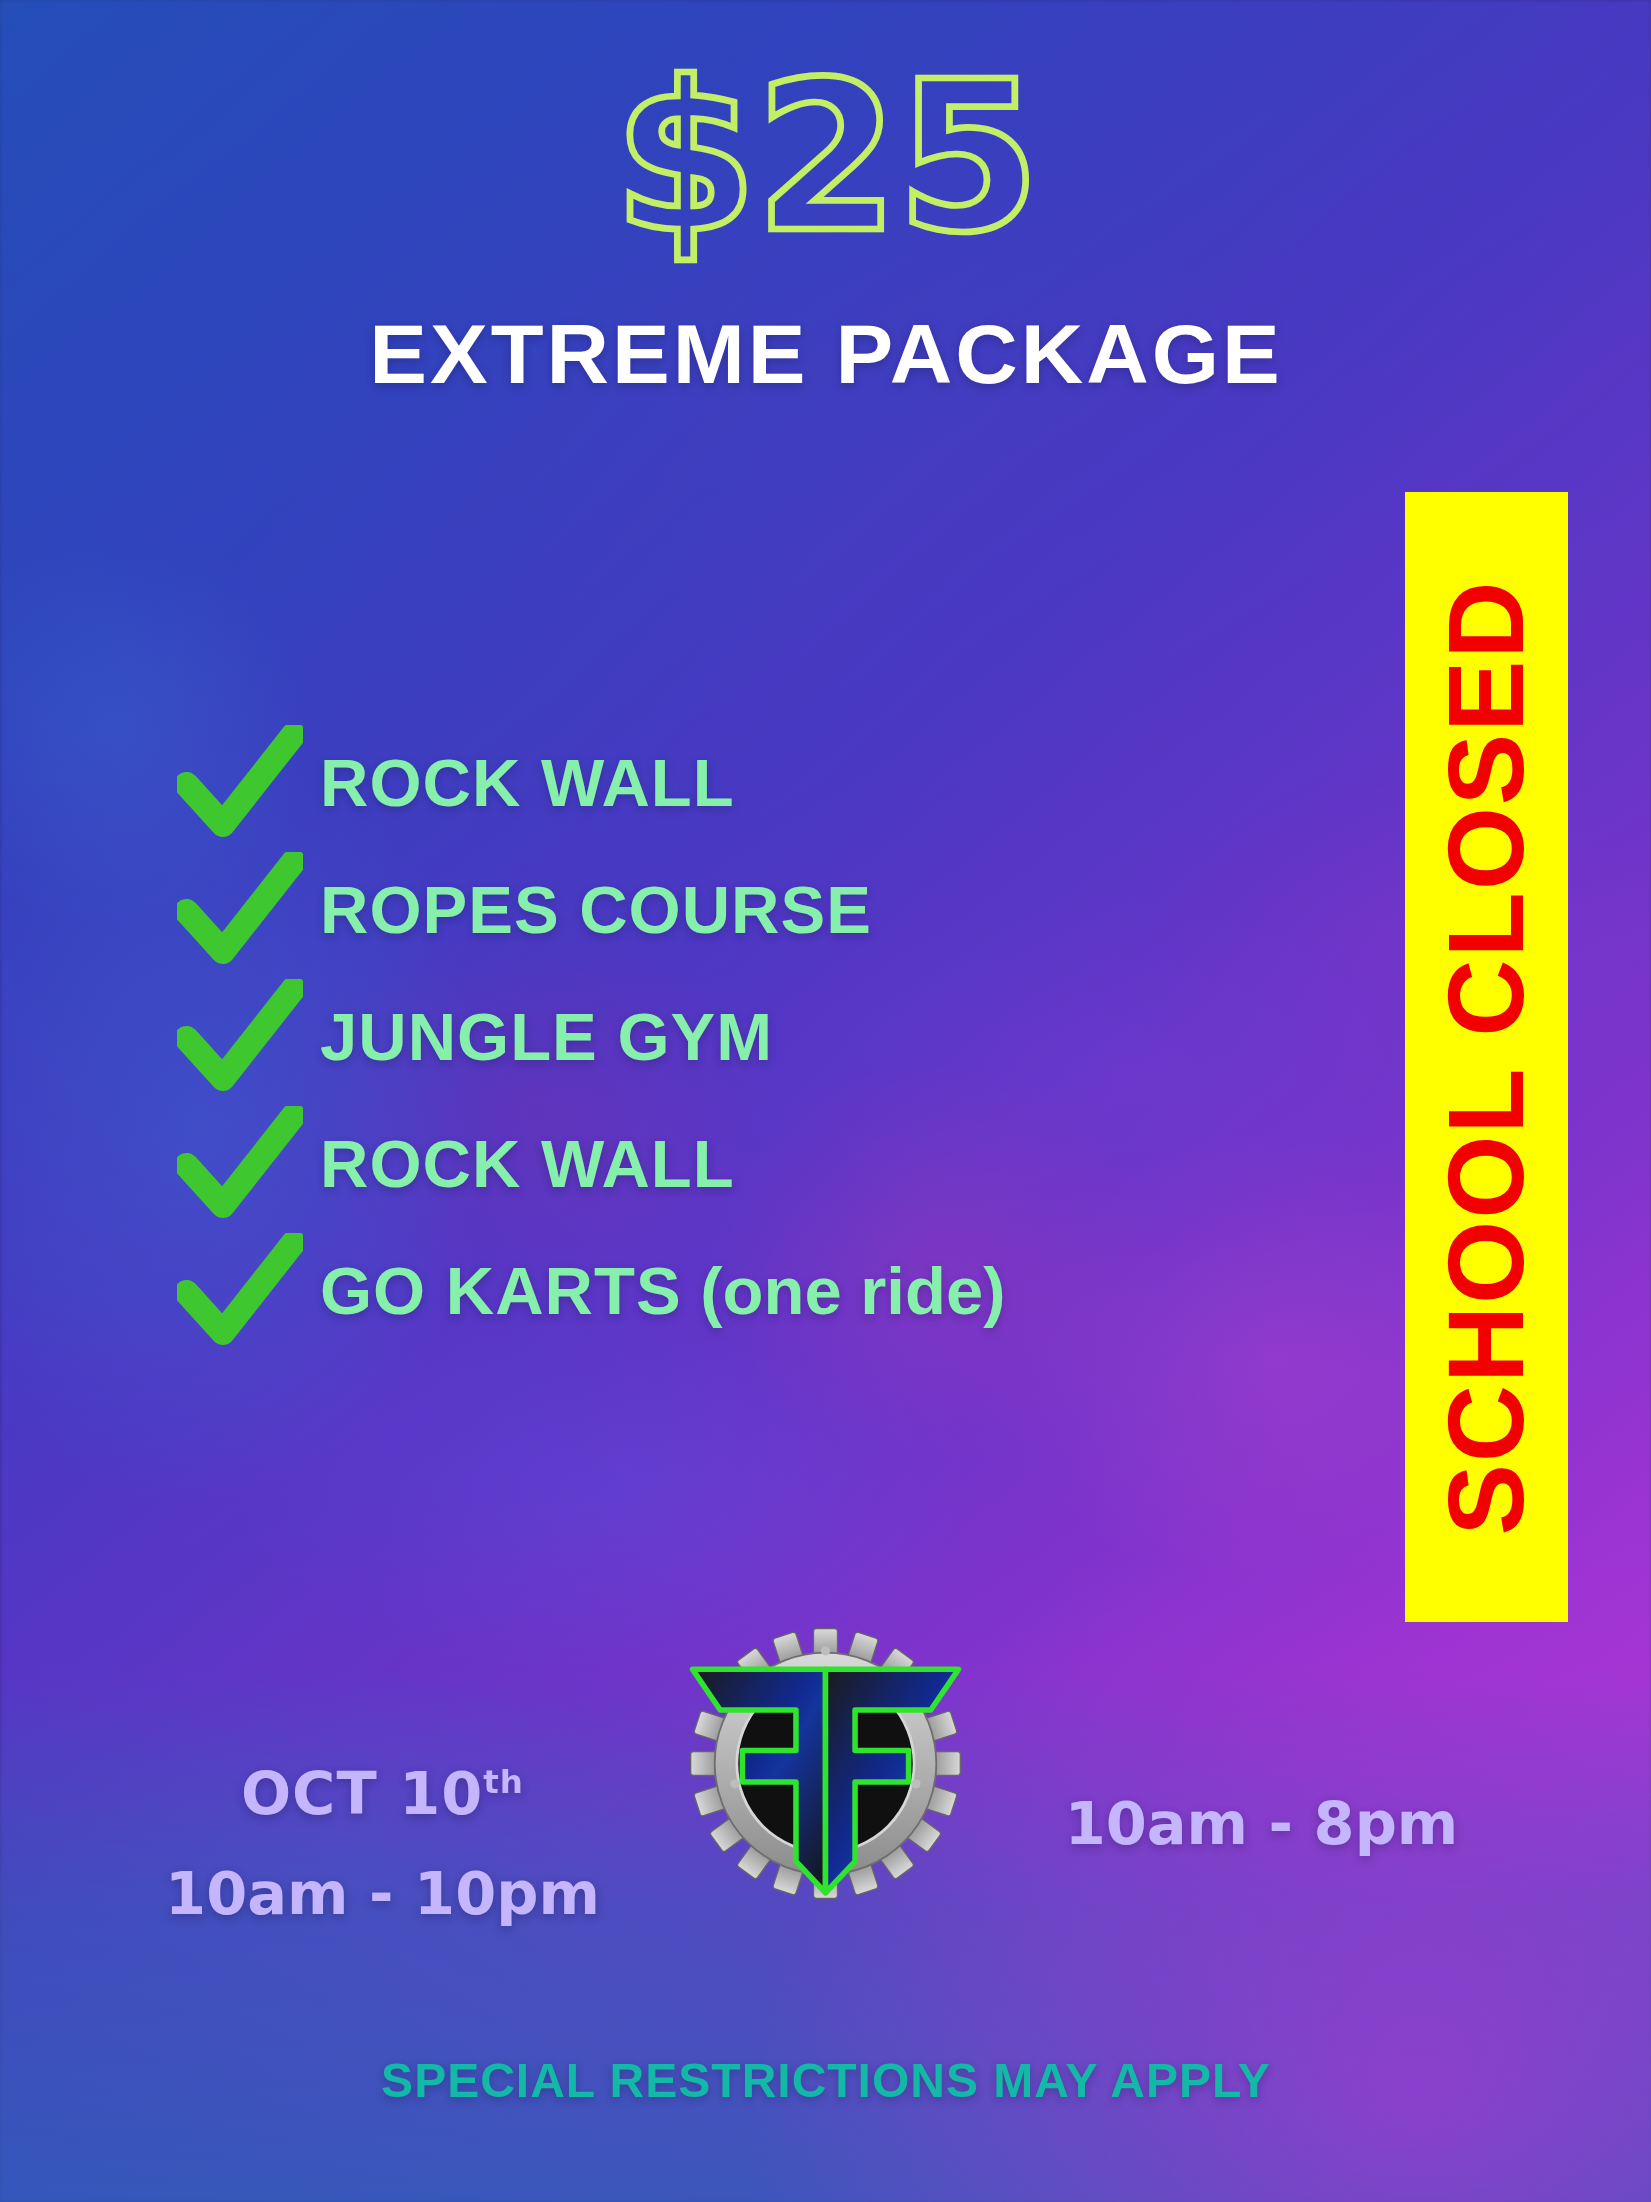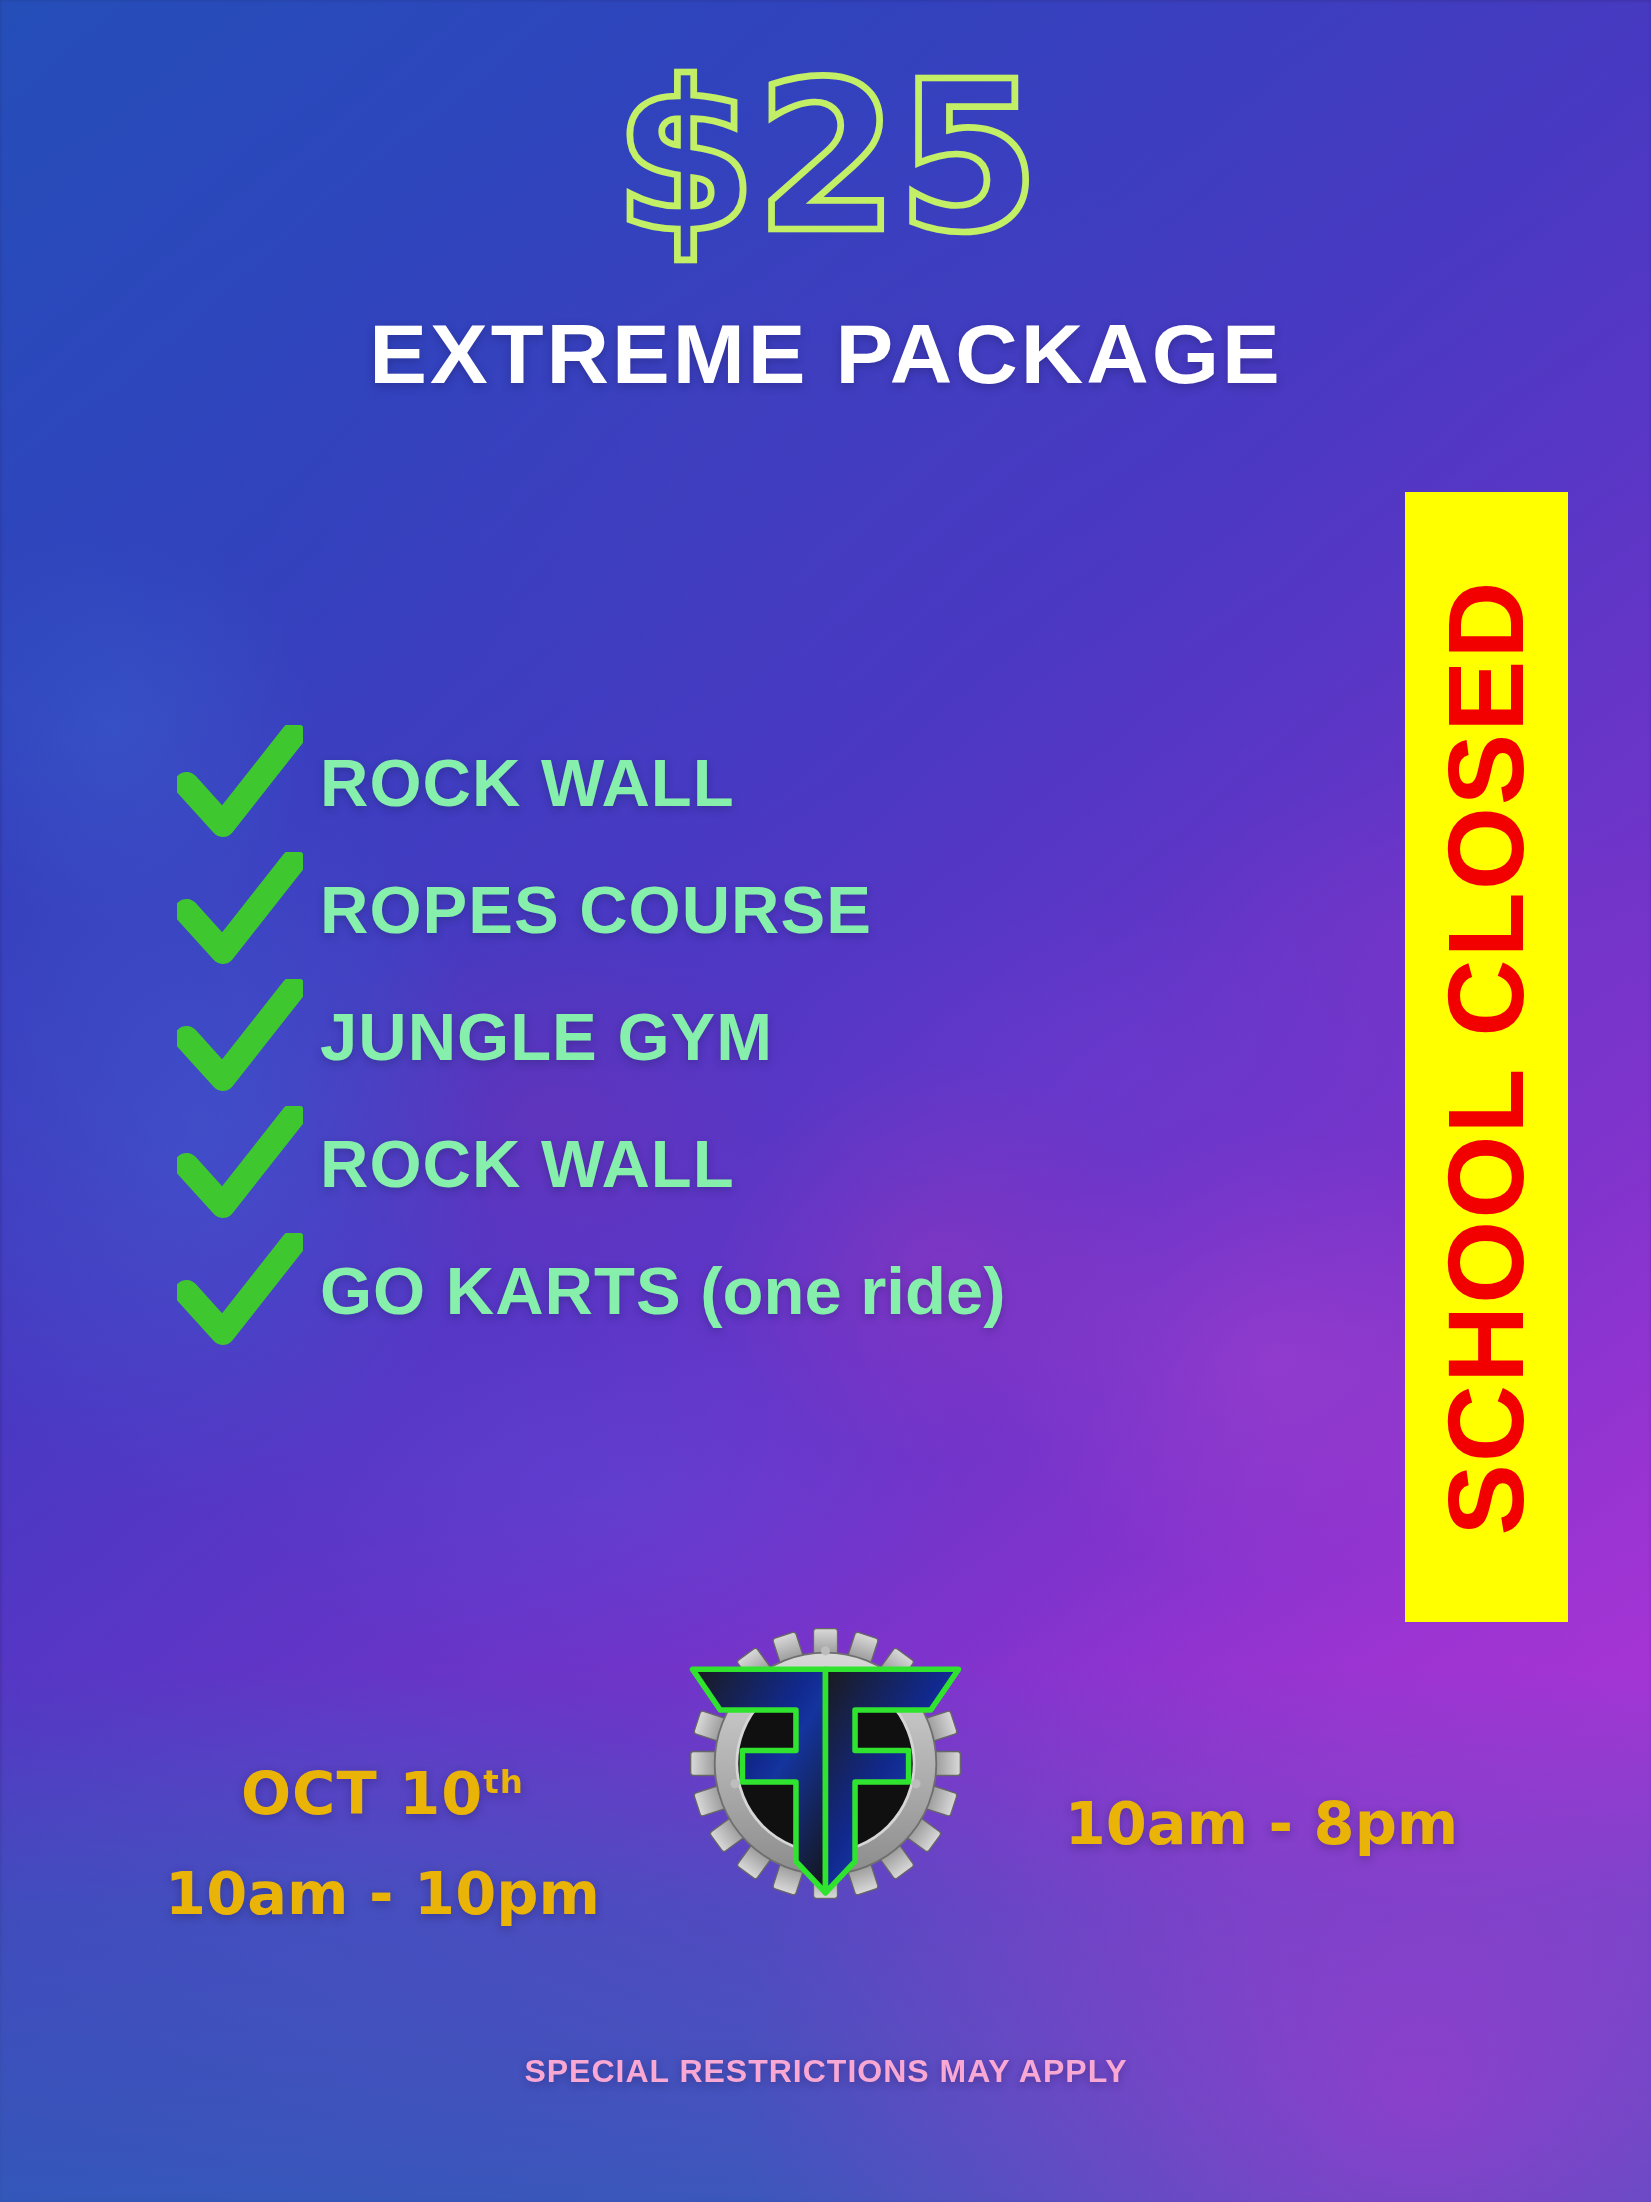--- a/index.html
+++ b/index.html
@@ -125,39 +125,39 @@
   .logo{
     position:absolute;
     left:687px;top:1625px;
     width:277px;height:277px;
   }
 
   
   .date-block{
     position:absolute;
     text-align:center;
-    color:#eab308;
+    color:#c4b5fd;
     font-weight:700;
     line-height:1.18;
     text-shadow:0 2.9px 9.6px rgba(20,20,70,.30);
     font-family:"DejaVu Sans", sans-serif;
   }
   .date-left{left:115px;top:1759px;width:535px;}
   .date-right{left:994px;top:1759px;width:535px;}
   .date-day{font-size:59px;letter-spacing:1px;}
   .date-day sup{font-size:32.5px;vertical-align:super;line-height:0;}
   .date-time{font-size:59px;letter-spacing:0px;margin-top:30px;}
 
   .footnote{
     position:absolute;left:0;right:0;top:2053px;
     text-align:center;
-    font-size:32px;
+    font-size:48px;
     font-weight:700;
     letter-spacing:1px;
-    color:#f9a8d4;
+    color:#14b8a6;
     text-shadow:0 2.9px 8.6px rgba(20,20,70,.30);
   }
 </style>
 </head>
 <body>
 
 <div id="flyer">
 
   <div class="bg-photo"></div>
   <div class="bg-tint"></div>

